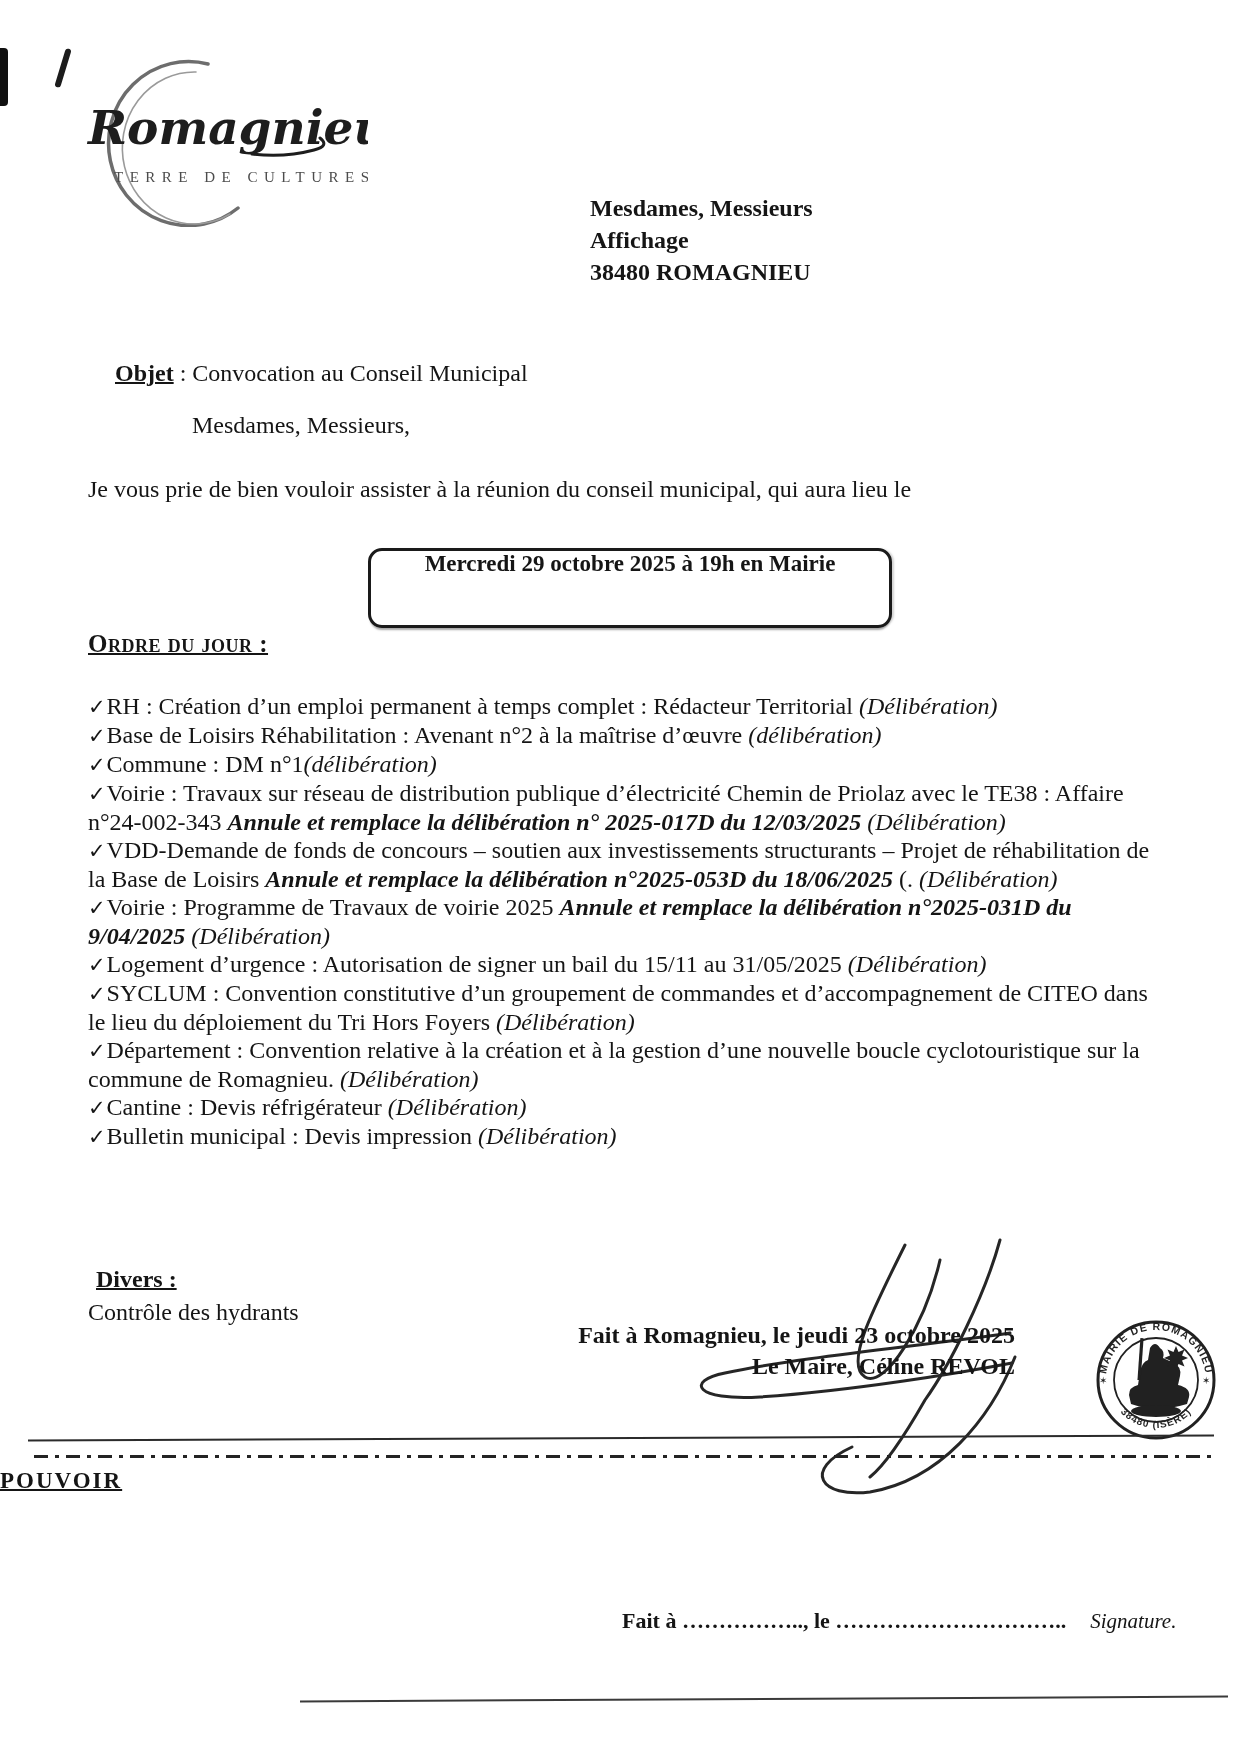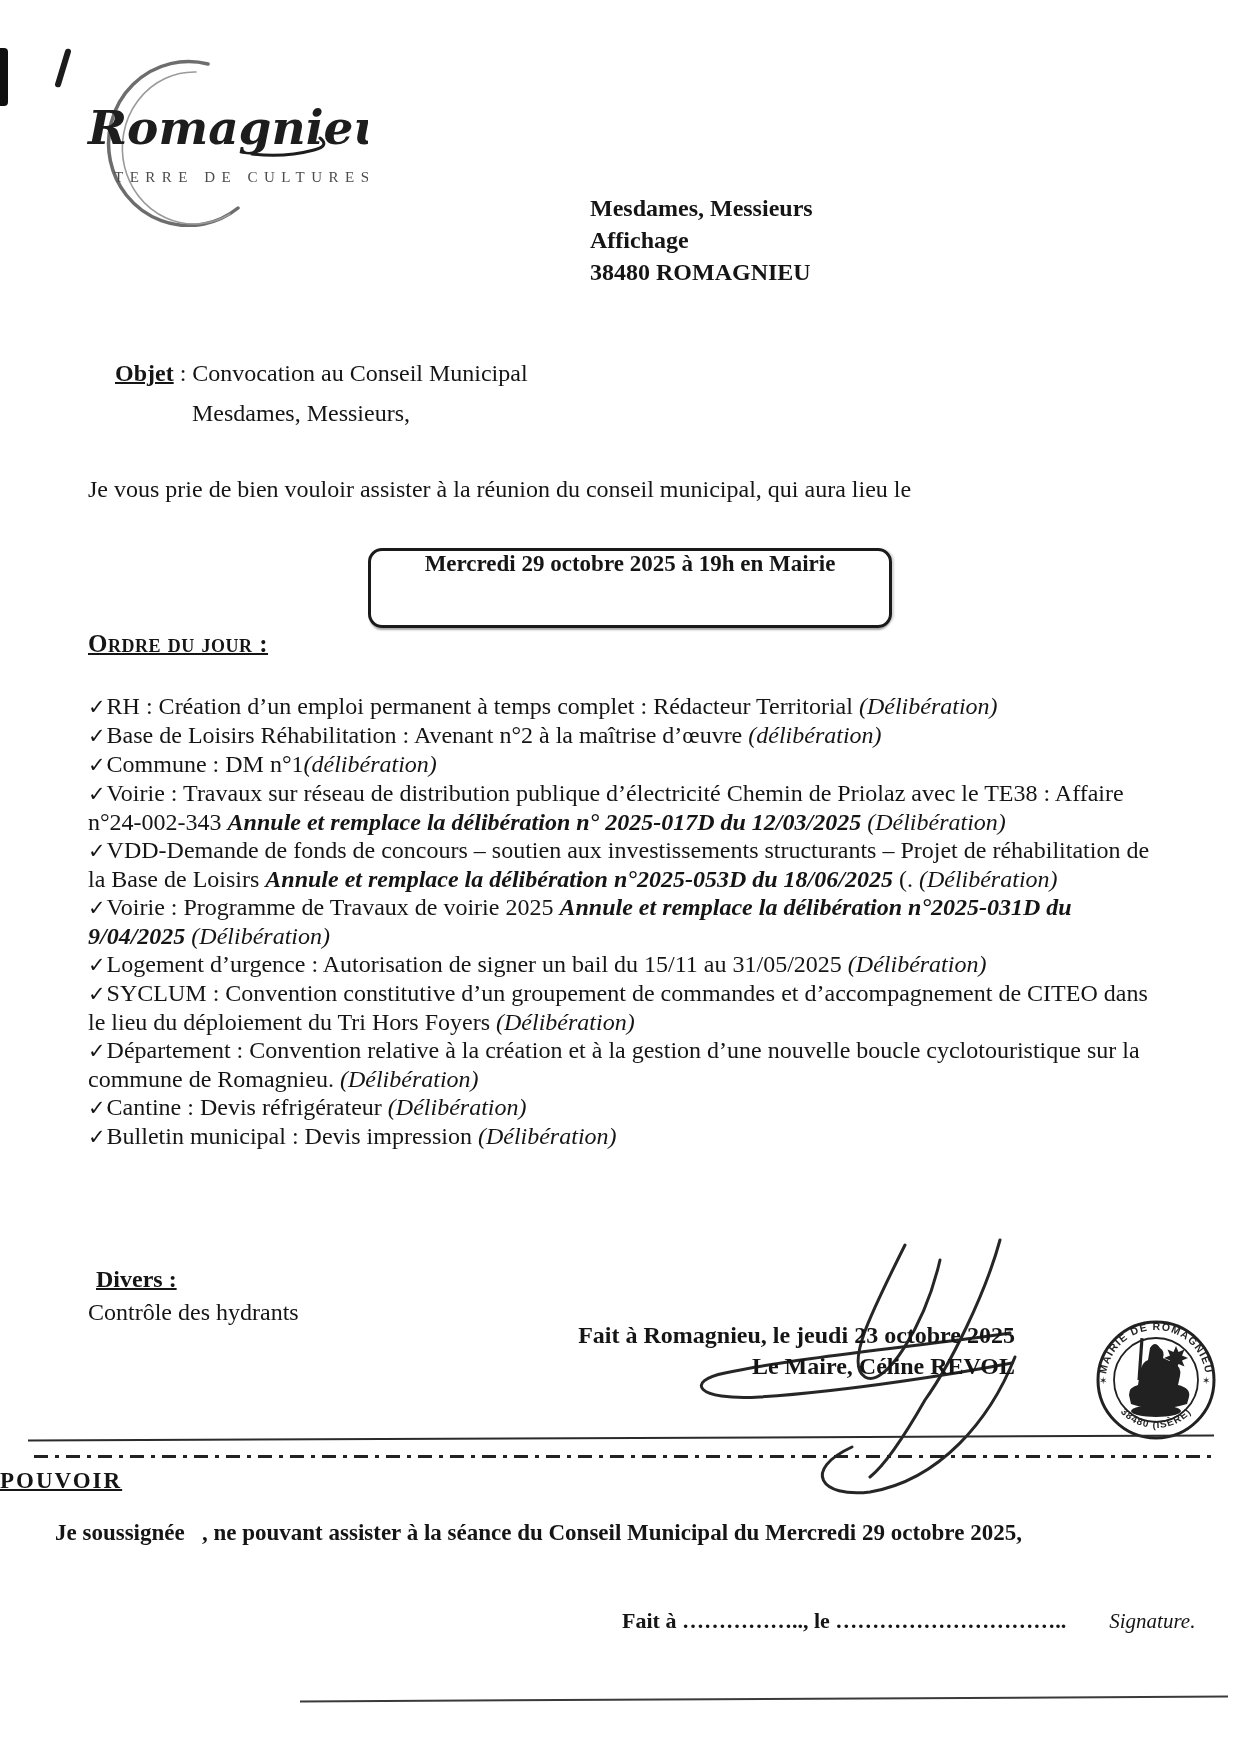--- a/index.html
+++ b/index.html
@@ -7,21 +7,21 @@
     position:relative;width:1240px;height:1753px;background:#ffffff;
     font-family:"Liberation Serif","DejaVu Serif",serif;color:#151515;
     overflow:hidden;margin:0 auto;
   }
   .abs{position:absolute;}
   
   .recipient{left:590px;top:192px;font-weight:bold;font-size:24px;line-height:32px;}
   
   .subject{left:115px;top:360px;font-size:24px;}
   .subject .lbl{font-weight:bold;text-decoration:underline;text-decoration-thickness:2px;}
-  .salutation{left:192px;top:400px;font-size:24px;}
+  .salutation{left:192px;top:412px;font-size:24px;}
   .intro{left:88px;top:476px;font-size:24px;}
   
   .meeting-box{
     left:368px;top:548px;width:518px;height:74px;
     border:3px solid #1a1a1a;border-radius:14px;
     display:flex;align-items:flex-start;justify-content:center;
     font-weight:bold;font-size:23px;
     box-shadow:0 4px 2px -2px rgba(60,60,60,.45), 3px 0 2px -1px rgba(80,80,80,.25);
   }
   .ordre-heading{
@@ -41,21 +41,21 @@
   .solid-line{left:28px;top:1437px;width:1186px;height:2px;background:#2b2b2b;transform:rotate(-0.25deg);}
   .dashdot-line{
     left:34px;top:1455px;width:1178px;height:3px;
     background:repeating-linear-gradient(90deg,#232323 0 14px,transparent 14px 21px,#232323 21px 25px,transparent 25px 32px);
   }
   .pouvoir-heading{left:0;top:1468px;width:1096px;font-weight:bold;font-size:23px;letter-spacing:2px;text-decoration:underline;text-decoration-thickness:2px;}
   .pouvoir-line{font-weight:bold;font-size:23px;white-space:pre-wrap;}
   .pl1{left:55px;top:1520px;}
   .pl2{left:55px;top:1552px;}
   .fait-line{left:600px;top:1582px;font-weight:bold;font-size:22px;white-space:pre;}
-  .sig-label{font-weight:normal;font-style:italic;font-size:21px;margin-left:43px;}
+  .sig-label{font-weight:normal;font-style:italic;font-size:21px;margin-left:24px;}
   .bottom-line{left:300px;top:1698px;width:928px;height:2px;background:#3a3a3a;transform:rotate(-0.3deg);}
   
   .artifact-1{left:0;top:48px;width:8px;height:58px;background:#101010;border-radius:0 4px 4px 0;}
   .artifact-2{left:60px;top:48px;width:6px;height:40px;background:#1c1c1c;transform:rotate(17deg);border-radius:3px;}
   svg{display:block;}
 </style>
 </head>
 <body>
 
 <div class="page">
@@ -142,20 +142,19 @@
         <path d="M84 30 l2.5 6 6 -2.5 -2.5 6 6 2.5 -6 2.5 2.5 6 -6 -2.5 -2.5 6 -2.5 -6 -6 2.5 2.5 -6 -6 -2.5 6 -2.5 -2.5 -6 6 2.5 z"></path>
         <ellipse cx="64" cy="95" rx="25" ry="6"></ellipse>
       </g>
     </g>
   </svg>
 
   <div class="abs solid-line"></div>
   <div class="abs dashdot-line"></div>
 
   <div class="abs pouvoir-heading">POUVOIR</div>
-  <div class="abs pouvoir-line pl1">Je soussignée   , ne pouvant assister à la séance du Conseil Municipal du Mercredi 29 octobre 2025,</div>
   <div class="abs fait-line">
     <span>Fait à …………….., le …………………………..</span><span class="sig-label">Signature.</span>
   </div>
 
   <div class="abs bottom-line"></div>
 
 </div>
 
 </body></html>

